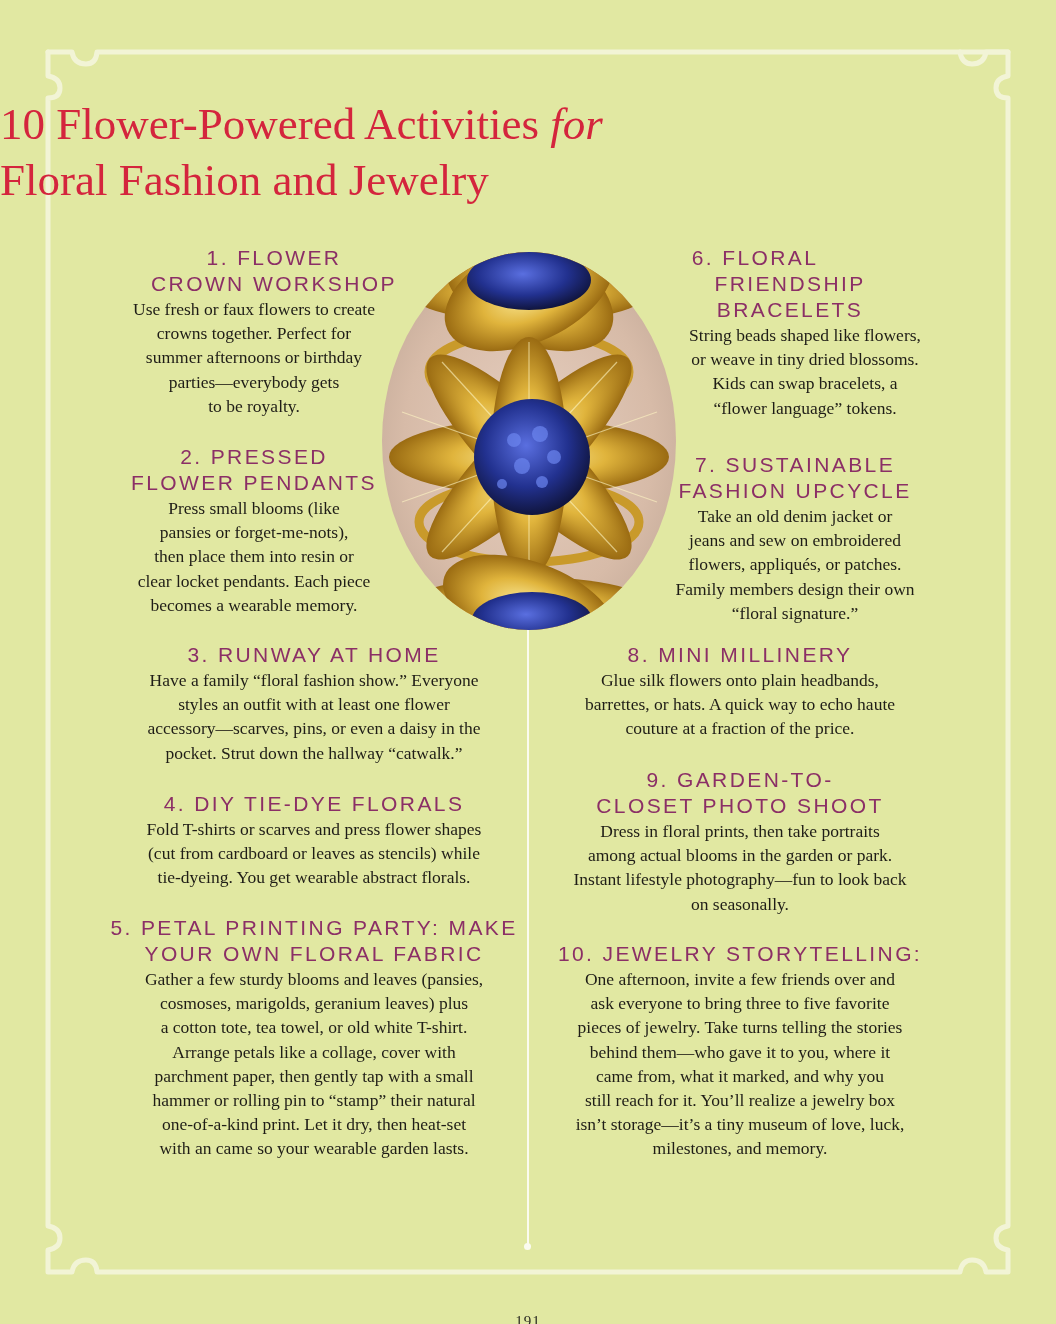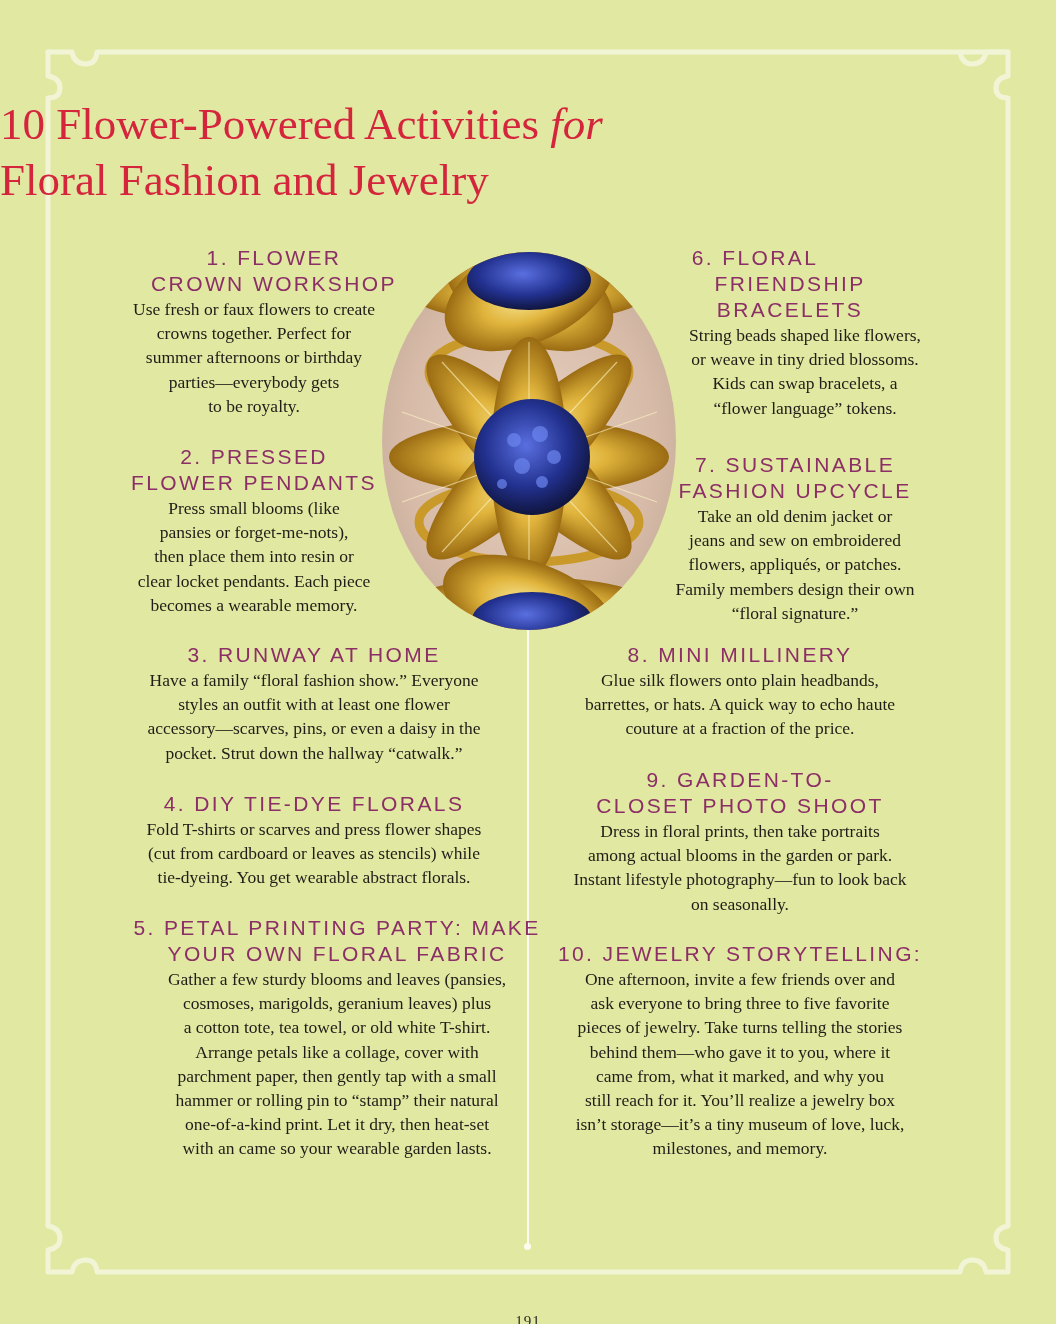--- a/index.html
+++ b/index.html
@@ -170,21 +170,21 @@
   <h3>
     <div>4. DIY TIE-DYE FLORALS</div>
   </h3>
   <p>
     <span style="display:block">Fold T-shirts or scarves and press flower shapes</span>
     <span style="display:block">(cut from cardboard or leaves as stencils) while</span>
     <span style="display:block">tie-dyeing. You get wearable abstract florals.</span>
   </p>
 </div>
 
-<div class="item" style="left:104px; top:915px; width:420px;margin-left:23px;">
+<div class="item" style="left:104px; top:915px; width:420px;">
   <h3>
     <div>5. PETAL PRINTING PARTY: MAKE</div>
     <div>YOUR OWN FLORAL FABRIC</div>
   </h3>
   <p>
     <span style="display:block">Gather a few sturdy blooms and leaves (pansies,</span>
     <span style="display:block">cosmoses, marigolds, geranium leaves) plus</span>
     <span style="display:block">a cotton tote, tea towel, or old white T-shirt.</span>
     <span style="display:block">Arrange petals like a collage, cover with</span>
     <span style="display:block">parchment paper, then gently tap with a small</span>

